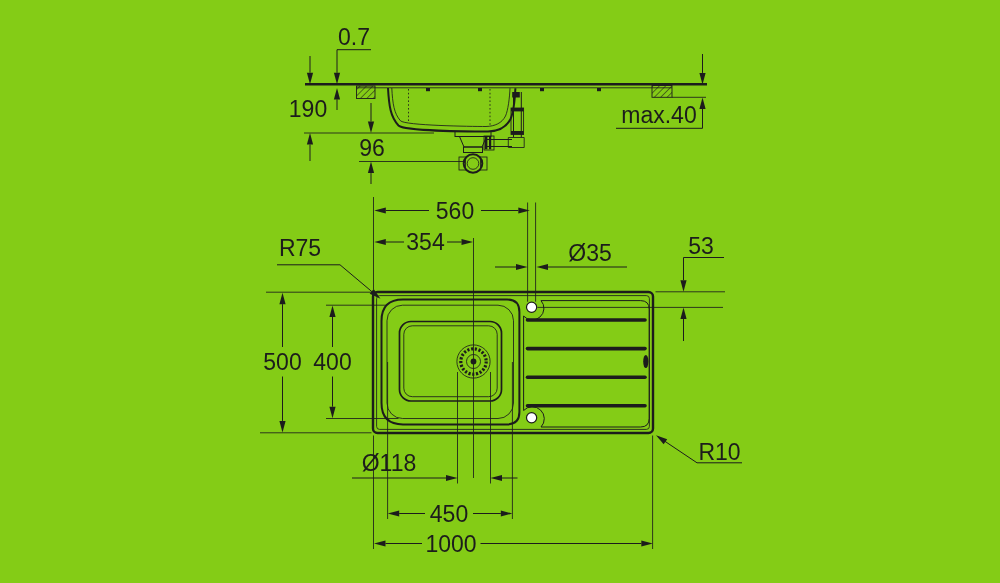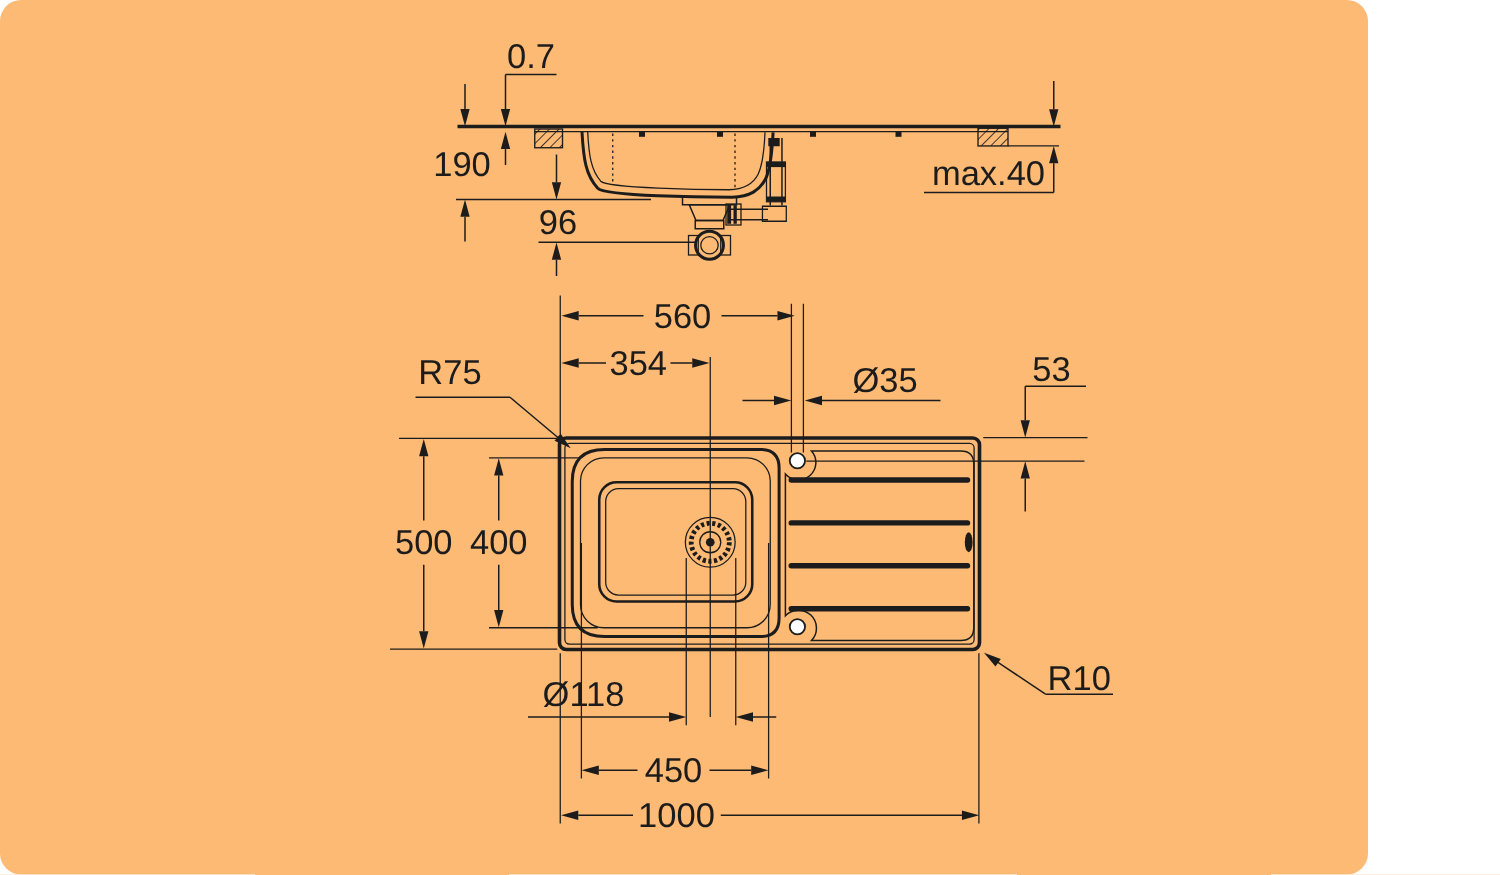--- a/index.html
+++ b/index.html
@@ -1,16 +1,16 @@
 <!DOCTYPE html>
 <html><head>
 <meta charset="utf-8">
 <style>
   html,body{margin:0;padding:0;background:#ffffff;}
-  .stage{position:relative;width:912px;height:583px;background:#fdba74;overflow:hidden;border-radius:14px;}
+  .stage{position:relative;width:1000px;height:583px;background:#84cc16;overflow:hidden;}
   svg{display:block;}
   .ln-xthick{stroke:#1c1c1c;stroke-width:2.4;fill:none}
   .ln-thick{stroke:#1c1c1c;stroke-width:2;fill:none}
   .ln-med{stroke:#1c1c1c;stroke-width:1.7;fill:none}
   .ln{stroke:#1c1c1c;stroke-width:1;fill:none}
   .ln-thin{stroke:#1c1c1c;stroke-width:0.85;fill:none}
   .groove{stroke:#1c1c1c;stroke-width:3.6;stroke-linecap:round;fill:none}
   .dash{stroke-dasharray:1.6 2.2}
   .strainer{stroke:#1c1c1c;stroke-width:3.2;fill:none;stroke-dasharray:2.1 1.7}
   .fillink{fill:#1c1c1c;stroke:none}

